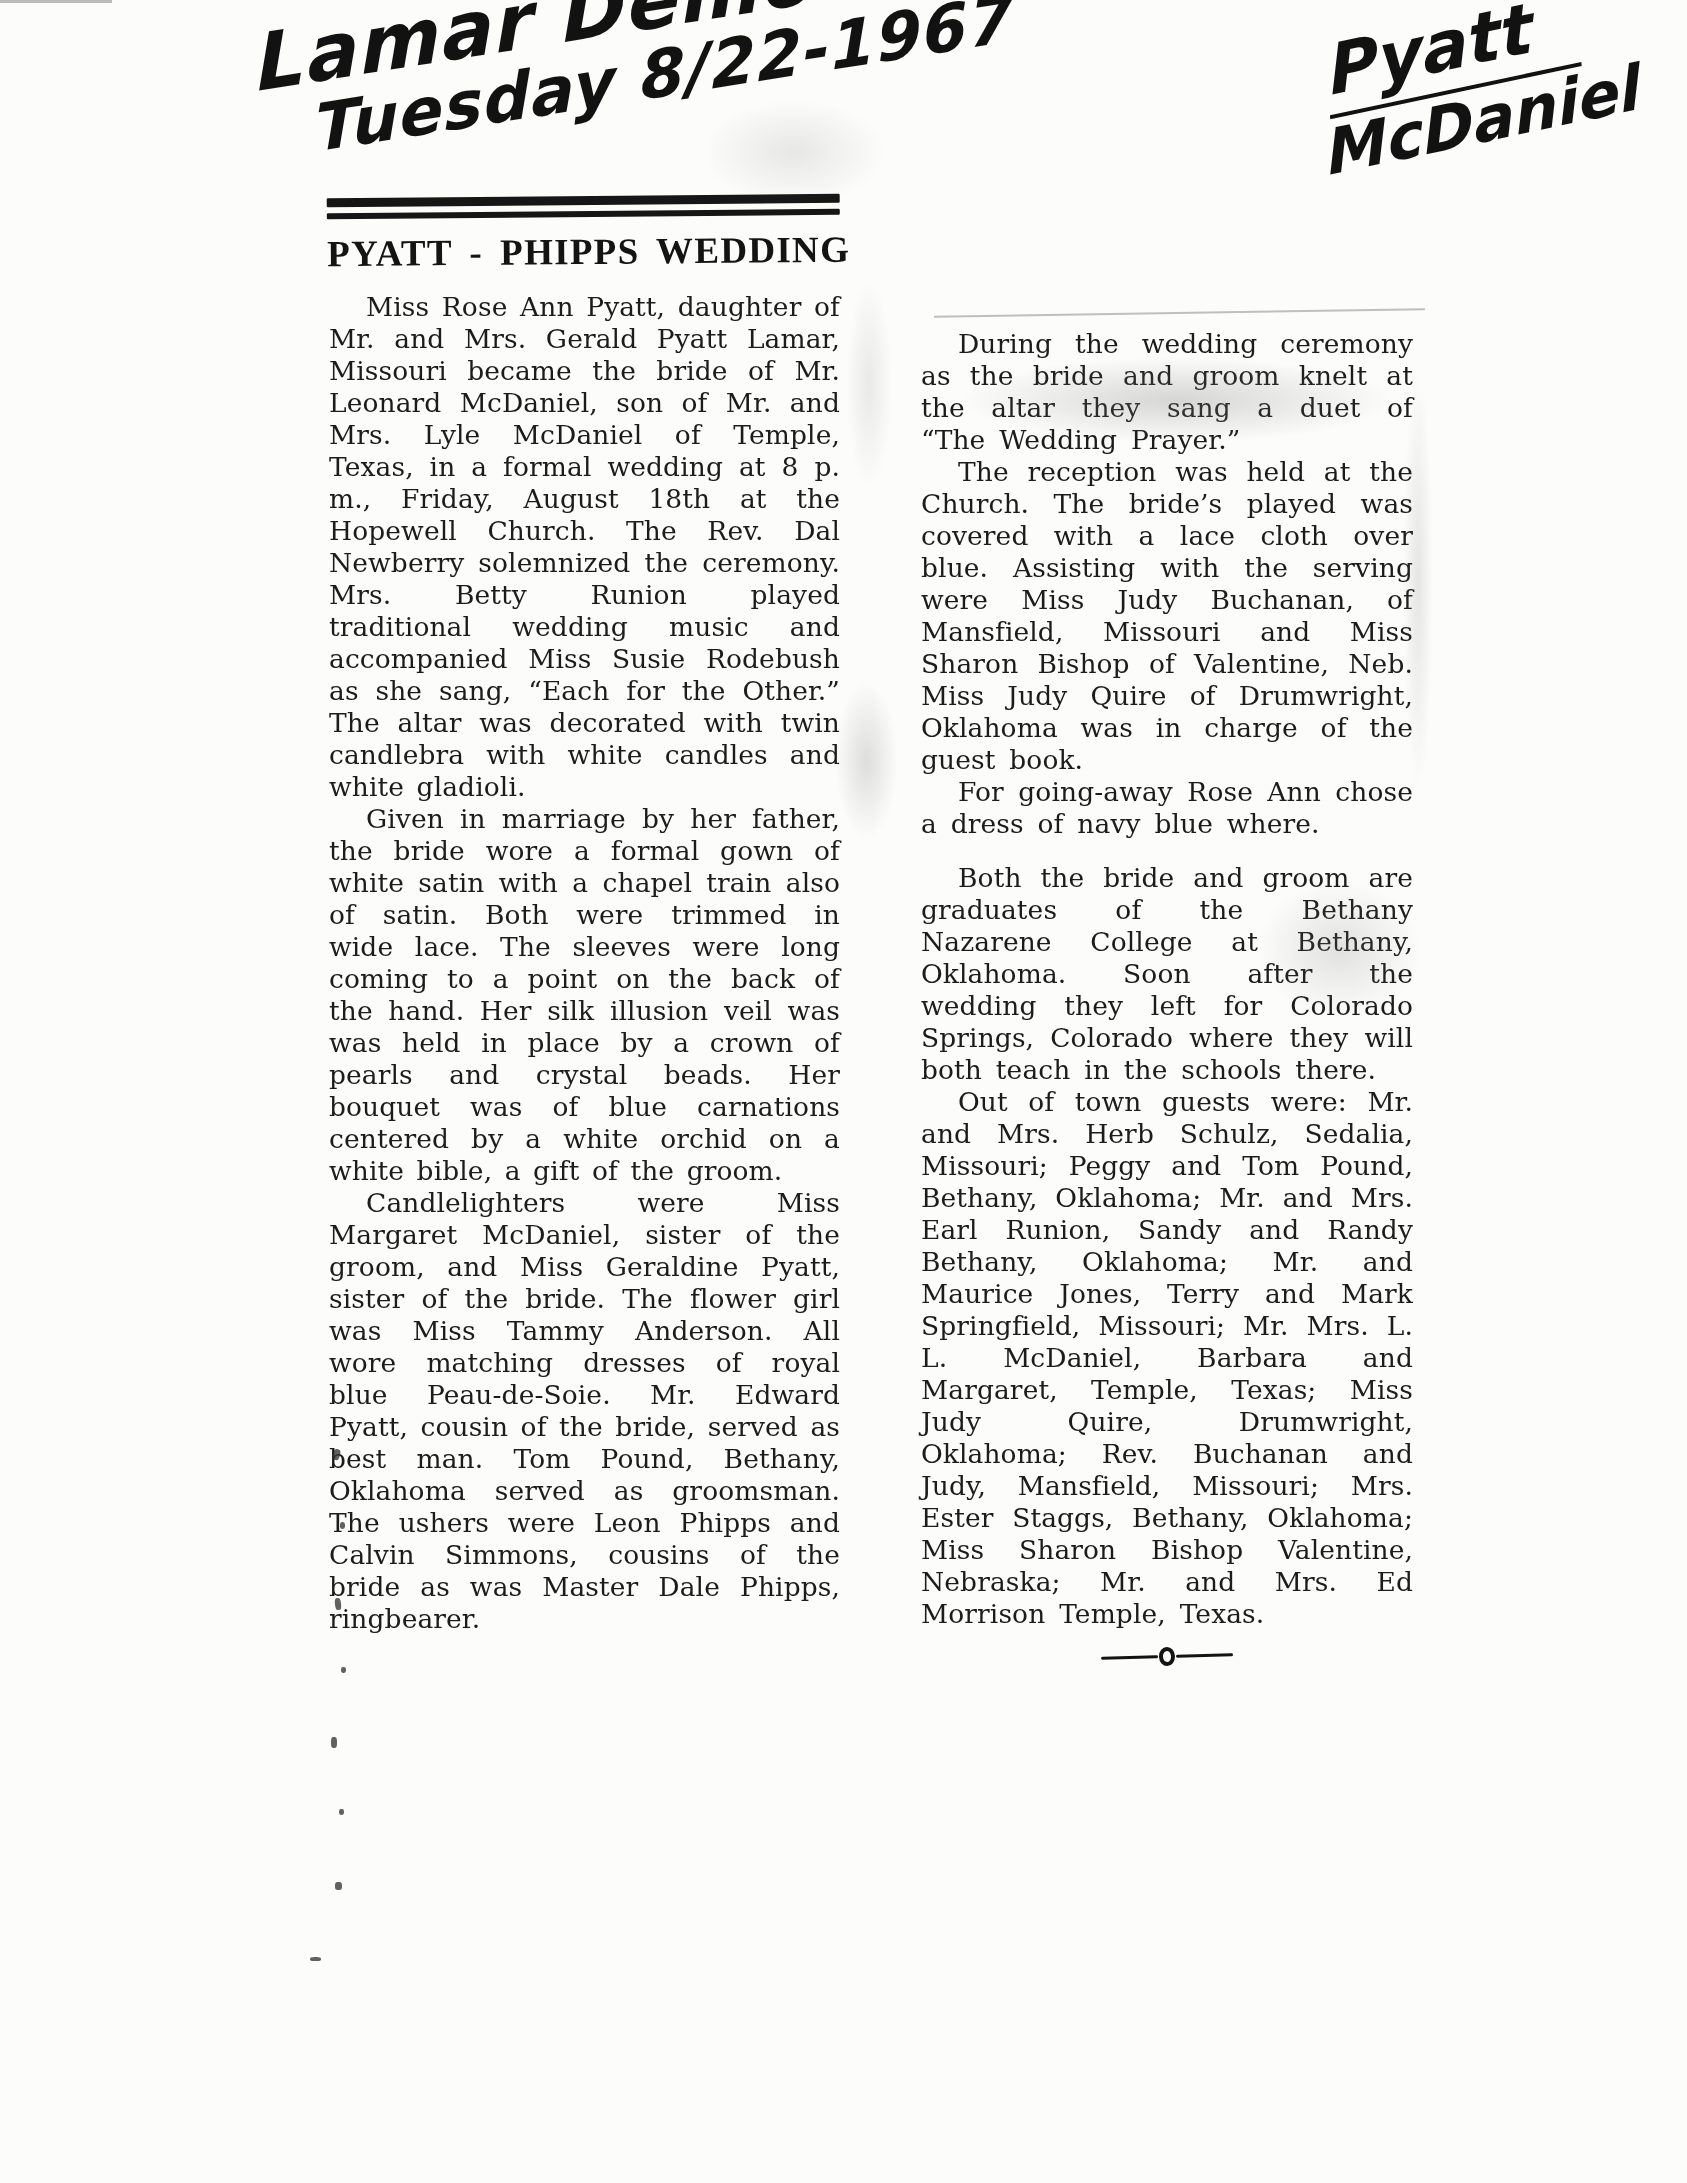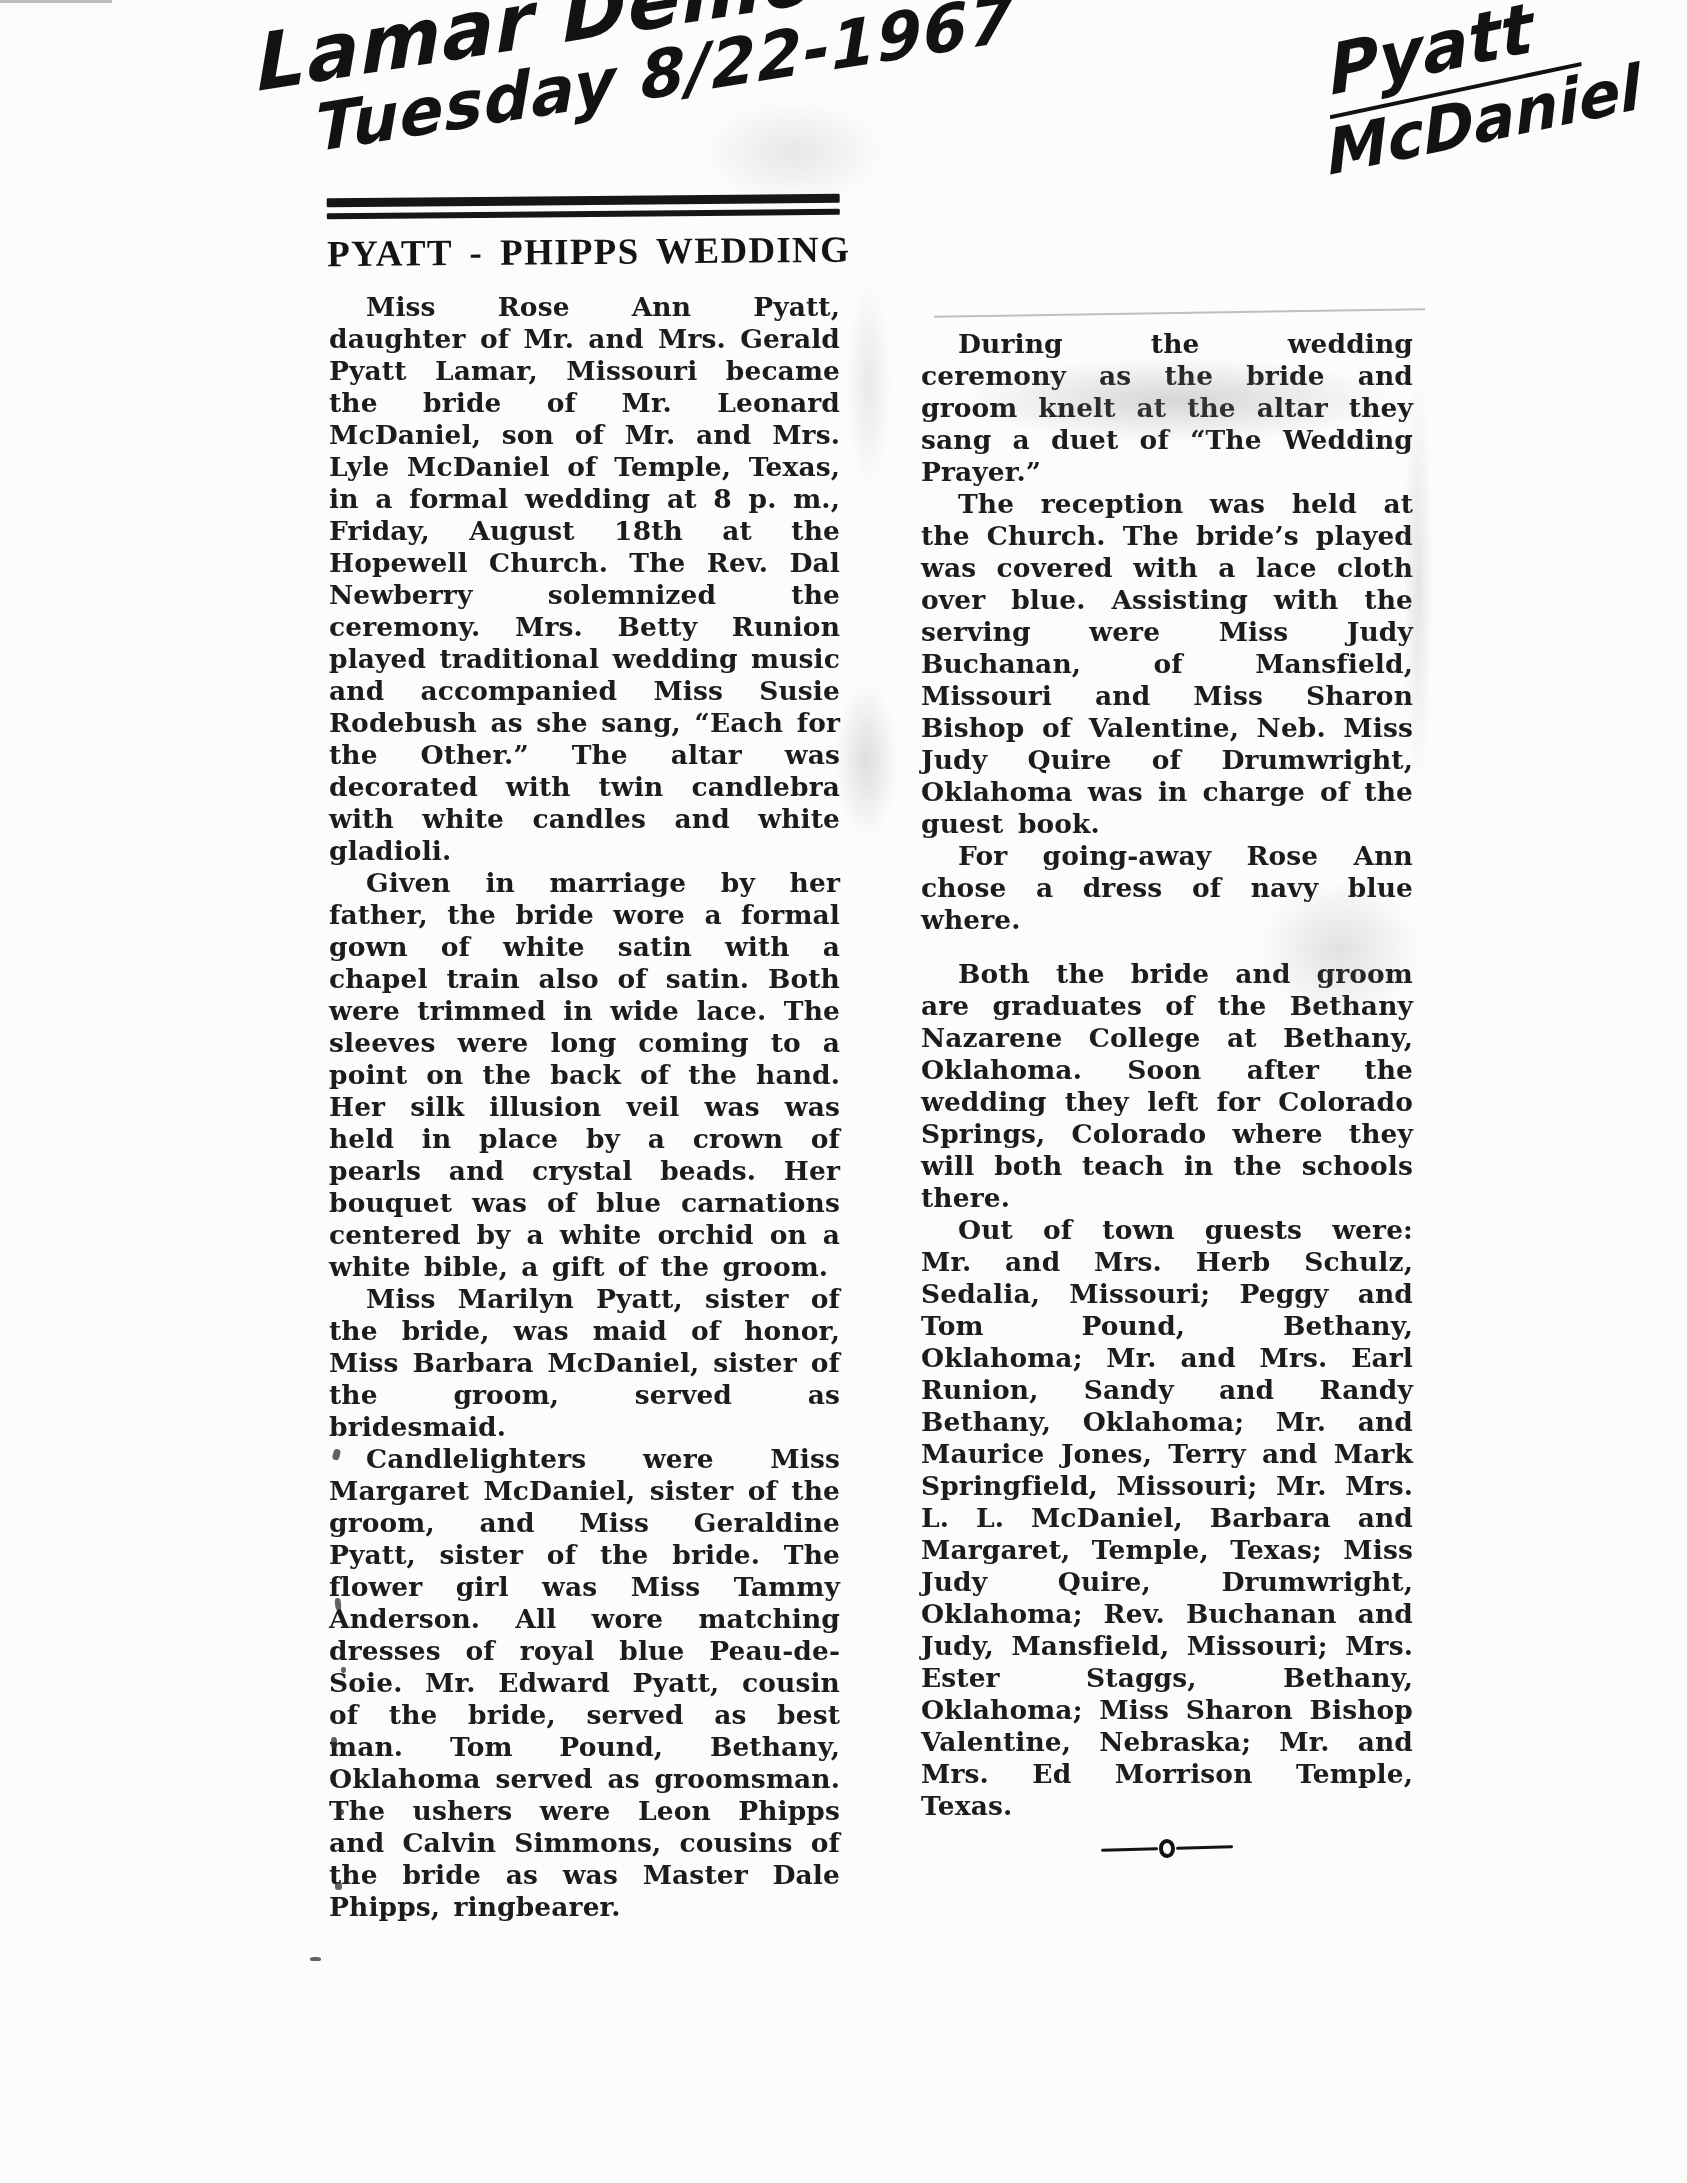--- a/index.html
+++ b/index.html
@@ -22,21 +22,21 @@
   
   .headline-wrap{position:absolute;left:327px;top:196px;width:513px;transform:rotate(-0.5deg);}
   .rule-thick{height:8.6px;background:#161616;border-radius:1.3px;}
   .rule-thin{height:6px;background:#161616;margin-top:6px;border-radius:1.3px;}
   .headline{
     margin-top:13.2px;font-family:"Liberation Serif",serif;font-weight:bold;
     font-size:37px;letter-spacing:1.3px;word-spacing:6.6px;white-space:nowrap;color:#141414;
   }
 
   
-  .col{position:absolute;text-align:justify;font-size:26.5px;line-height:32px;letter-spacing:0.1px;color:#1c1c1c;font-weight:bold;}
+  .col{position:absolute;text-align:justify;font-size:26.5px;line-height:32px;letter-spacing:0.1px;color:#1c1c1c;}
   .col p{margin:0;text-indent:37px;}
   .col-left{left:329px;top:291px;width:511px;word-spacing:4px;}
   .col-right{left:921px;top:328px;width:492px;word-spacing:5.3px;}
   .col-right p.gap{margin-top:22px;}
 
   
   .ornament{width:132px;margin:17px auto 0 auto;display:flex;align-items:center;transform:rotate(-1.5deg);}
   .ornament .line{flex:1;height:3.3px;background:#141414;border-radius:2px;}
   .ornament .ring{width:16px;height:18.5px;border:4.6px solid #141414;border-radius:50%;margin:0 1.3px;box-sizing:border-box;background:#fcfcfa;}
 
@@ -70,21 +70,20 @@
 
   <div class="headline-wrap">
     <div class="rule-thick"></div>
     <div class="rule-thin"></div>
     <div class="headline">PYATT - PHIPPS WEDDING</div>
   </div>
 
   <div class="col col-left">
     <p>Miss Rose Ann Pyatt, daughter of Mr. and Mrs. Gerald Pyatt Lamar, Missouri became the bride of Mr. Leonard McDaniel, son of Mr. and Mrs. Lyle McDaniel of Temple, Texas, in a formal wedding at 8 p. m., Friday, August 18th at the Hopewell Church. The Rev. Dal Newberry solemnized the ceremony. Mrs. Betty Runion played traditional wedding music and accompanied Miss Susie Rodebush as she sang, “Each for the Other.” The altar was decorated with twin candlebra with white candles and white gladioli.</p>
     <p>Given in marriage by her father, the bride wore a formal gown of white satin with a chapel train also of satin. Both were trimmed in wide lace. The sleeves were long coming to a point on the back of the hand. Her silk illusion veil was was held in place by a crown of pearls and crystal beads. Her bouquet was of blue carnations centered by a white orchid on a white bible, a gift of the groom.</p>
-    <p>Miss Marilyn Pyatt, sister of the bride, was maid of honor, Miss Barbara McDaniel, sister of the groom, served as bridesmaid.</p>
     <p>Candlelighters were Miss Margaret McDaniel, sister of the groom, and Miss Geraldine Pyatt, sister of the bride. The flower girl was Miss Tammy Anderson. All wore matching dresses of royal blue Peau-de-Soie. Mr. Edward Pyatt, cousin of the bride, served as best man. Tom Pound, Bethany, Oklahoma served as groomsman. The ushers were Leon Phipps and Calvin Simmons, cousins of the bride as was Master Dale Phipps, ringbearer.</p>
   </div>
 
   <div class="col col-right">
     <p>During the wedding ceremony as the bride and groom knelt at the altar they sang a duet of “The Wedding Prayer.”</p>
     <p>The reception was held at the Church. The bride’s played was covered with a lace cloth over blue. Assisting with the serving were Miss Judy Buchanan, of Mansfield, Missouri and Miss Sharon Bishop of Valentine, Neb. Miss Judy Quire of Drumwright, Oklahoma was in charge of the guest book.</p>
     <p>For going-away Rose Ann chose a dress of navy blue where.</p>
     <p class="gap">Both the bride and groom are graduates of the Bethany Nazarene College at Bethany, Oklahoma. Soon after the wedding they left for Colorado Springs, Colorado where they will both teach in the schools there.</p>
     <p>Out of town guests were: Mr. and Mrs. Herb Schulz, Sedalia, Missouri; Peggy and Tom Pound, Bethany, Oklahoma; Mr. and Mrs. Earl Runion, Sandy and Randy Bethany, Oklahoma; Mr. and Maurice Jones, Terry and Mark Springfield, Missouri; Mr. Mrs. L. L. McDaniel, Barbara and Margaret, Temple, Texas; Miss Judy Quire, Drumwright, Oklahoma; Rev. Buchanan and Judy, Mansfield, Missouri; Mrs. Ester Staggs, Bethany, Oklahoma; Miss Sharon Bishop Valentine, Nebraska; Mr. and Mrs. Ed Morrison Temple, Texas.</p>
     <div class="ornament">

